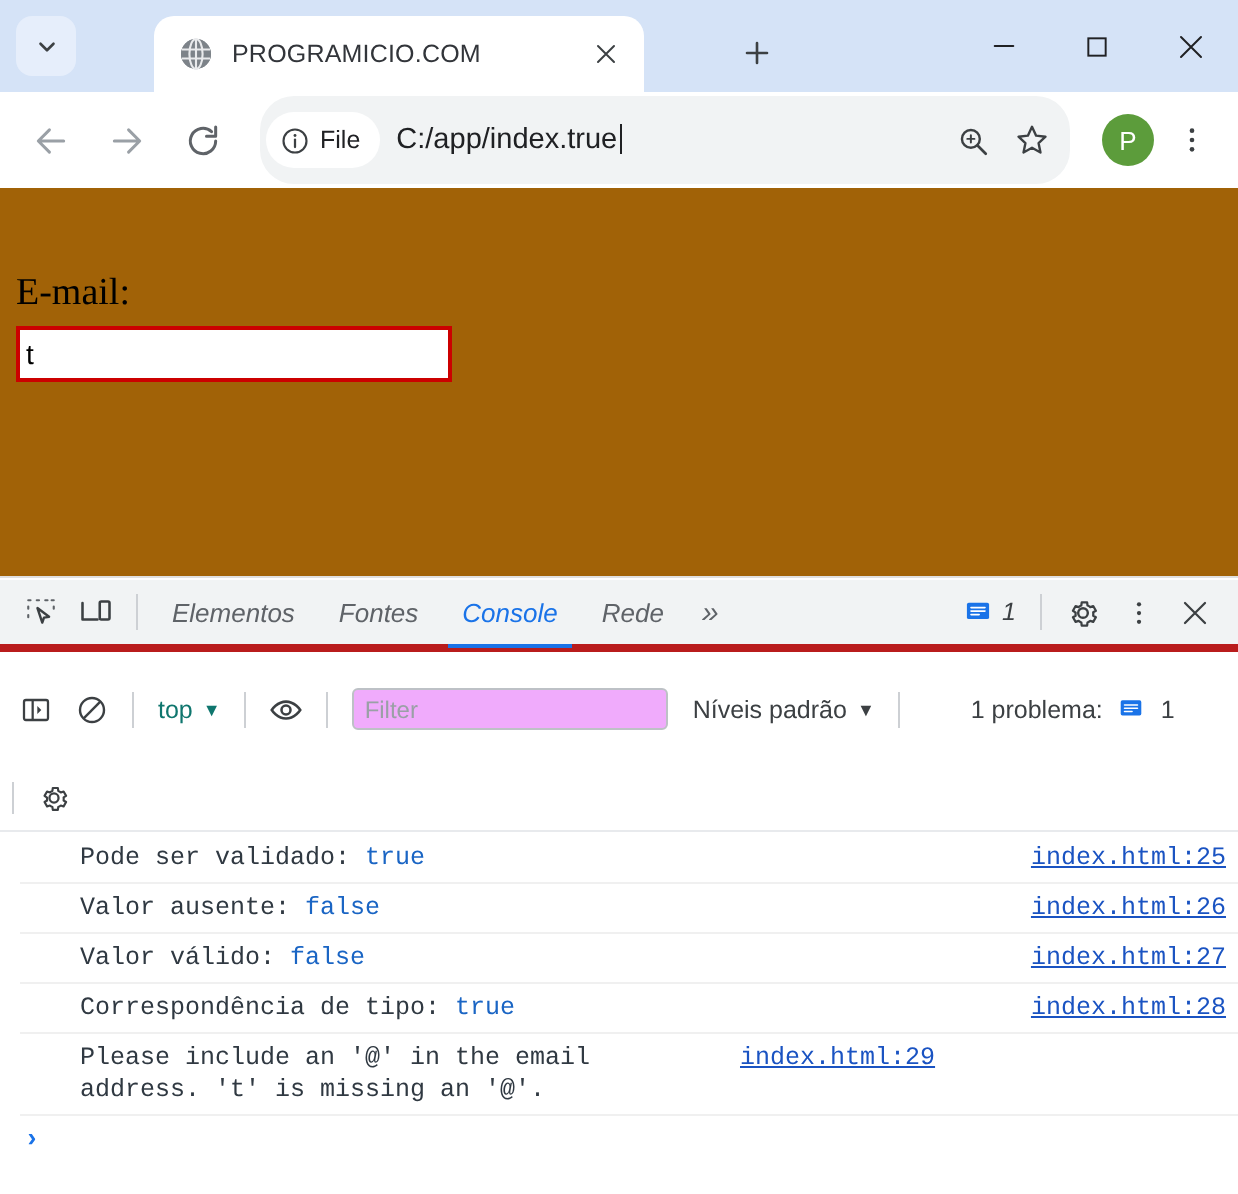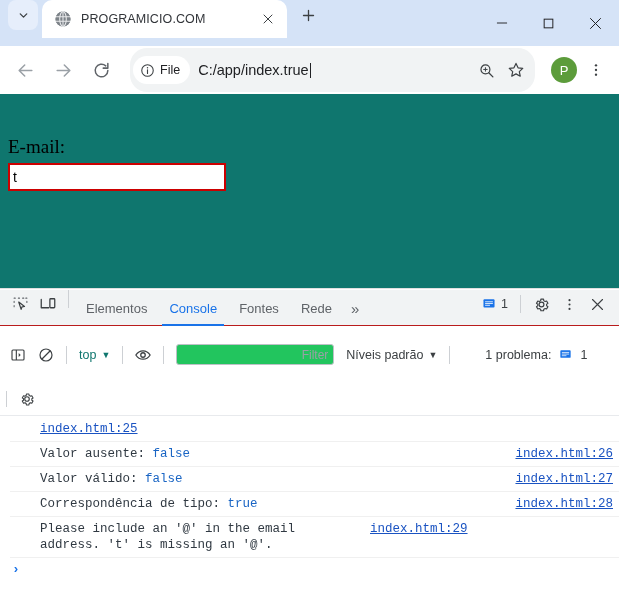--- a/index.html
+++ b/index.html
@@ -12,21 +12,22 @@
   }
 
   #app { position: relative; width: 619px; height: 597px; }
 
   
   .tabbar {
     position: relative;
     height: 46px;
     background: #d5e3f7;
     display: flex;
-    align-items: flex-start;
+    align-items: flex-end;
+    gap: 35px;
   }
   .tabsearch {
     width: 30px; height: 30px;
     margin: 0 4px 8px 8px;
     border-radius: 8px;
     background: #e6eefb;
     display: flex; align-items: center; justify-content: center;
     cursor: pointer;
   }
   .tab {
@@ -160,21 +161,21 @@
     cursor: pointer;
     flex: 0 0 30px;
   }
 
   
   .page {
     position: absolute;
     top: 94px; left: 0;
     width: 619px;
     height: 195px;
-    background: #0f766e;
+    background: #a16207;
     border-bottom: 1px solid #e0e0e0;
     overflow: hidden;
   }
   .page-inner { padding: 8px; }
   .field-label {
     font-family: "Liberation Serif", serif;
     font-size: 19px;
     color: #000000;
     margin: 34px 0 5px 0;
   }
@@ -212,24 +213,25 @@
     background: #ffffff;
     font-size: 12px;
     color: #3c4043;
     display: flex;
     flex-direction: column;
   }
   .dt-tabbar {
     height: 36px;
     background: #f1f3f4;
     display: flex;
-    align-items: flex-start;
+    align-items: center;
     padding: 0 6px;
-    border-bottom: 1px solid #b91c1c;
+    border-bottom: 4px solid #b91c1c;
     position: relative;
+    font-style: italic;
   }
   .dt-iconbtn {
     width: 28px; height: 28px;
     display: flex; align-items: center; justify-content: center;
     cursor: pointer;
     flex: 0 0 28px;
   }
   .dt-sep {
     width: 1px; height: 18px;
     background: #cdd0d4;
@@ -295,28 +297,27 @@
     font-size: 12.5px;
     color: #0f766e;
     padding: 3px 6px;
     cursor: pointer;
   }
   .filter-input {
     width: 158px;
     height: 21px;
     border: 1px solid #bdc1c6;
     border-radius: 3px;
-    background: #22c55e;
+    background: #f0abfc;
     font-family: "Liberation Sans", sans-serif;
     font-size: 12px;
     color: #3c4043;
     padding: 0 5px;
     margin: 16px 6px;
     outline: none;
-    text-align: right;
   }
   .filter-input::placeholder { color: #9aa0a6; }
   .levels {
     display: flex; align-items: center; gap: 5px;
     font-size: 12.5px; color: #3c4043;
     padding: 3px 6px;
     cursor: pointer;
     white-space: nowrap;
   }
   .problems {
@@ -502,25 +503,25 @@
         <svg width="18" height="18" viewBox="0 0 24 24">
           <path d="M3 6v11h10" fill="none" stroke="#3c4043" stroke-width="1.7" stroke-linecap="round" stroke-linejoin="round"></path>
           <rect x="14.5" y="5" width="6.5" height="12" rx="1" fill="none" stroke="#3c4043" stroke-width="1.7"></rect>
         </svg>
       </div>
       <div class="dt-sep"></div>
 
       <div class="dt-tab">
         <span>Elementos</span>
       </div>
+      <div class="dt-tab">
+        <span>Fontes</span>
+      </div>
       <div class="dt-tab active">
         <span>Console</span>
-      </div>
-      <div class="dt-tab">
-        <span>Fontes</span>
       </div>
       <div class="dt-tab">
         <span>Rede</span>
       </div>
       <div class="dt-more">»</div>
 
       <div class="dt-right">
         <div class="dt-badge">
           <svg width="14" height="14" viewBox="0 0 24 24">
             <rect x="2.5" y="4" width="19" height="14" rx="1.6" fill="#1a73e8"></rect>
@@ -605,20 +606,21 @@
         <svg width="16" height="16" viewBox="0 0 24 24">
           <path d="M12 8.6a3.4 3.4 0 1 0 0 6.8 3.4 3.4 0 0 0 0-6.8z" fill="none" stroke="#3c4043" stroke-width="1.7"></path>
           <path d="M19.2 13.9l1.9 1.1-1.9 3.3-2.1-.7a7.5 7.5 0 0 1-1.9 1.1l-.3 2.2h-3.8l-.3-2.2a7.5 7.5 0 0 1-1.9-1.1l-2.1.7-1.9-3.3 1.9-1.1a7.6 7.6 0 0 1 0-2.2L4.9 10.4l1.9-3.3 2.1.7a7.5 7.5 0 0 1 1.9-1.1l.3-2.2h3.8l.3 2.2a7.5 7.5 0 0 1 1.9 1.1l2.1-.7 1.9 3.3-1.9 1.1a7.6 7.6 0 0 1 0 2.4z" fill="none" stroke="#3c4043" stroke-width="1.6" stroke-linejoin="round"></path>
         </svg>
       </div>
     </div>
 
     <div class="console-body">
 
       <div class="msg">
+        <span class="msg-text"><span>Pode ser validado: </span><span class="bool">true</span></span>
         <span class="msg-src">index.html:25</span>
       </div>
 
       <div class="msg">
         <span class="msg-text"><span>Valor ausente: </span><span class="bool">false</span></span>
         <span class="msg-src">index.html:26</span>
       </div>
 
       <div class="msg">
         <span class="msg-text"><span>Valor válido: </span><span class="bool">false</span></span>

